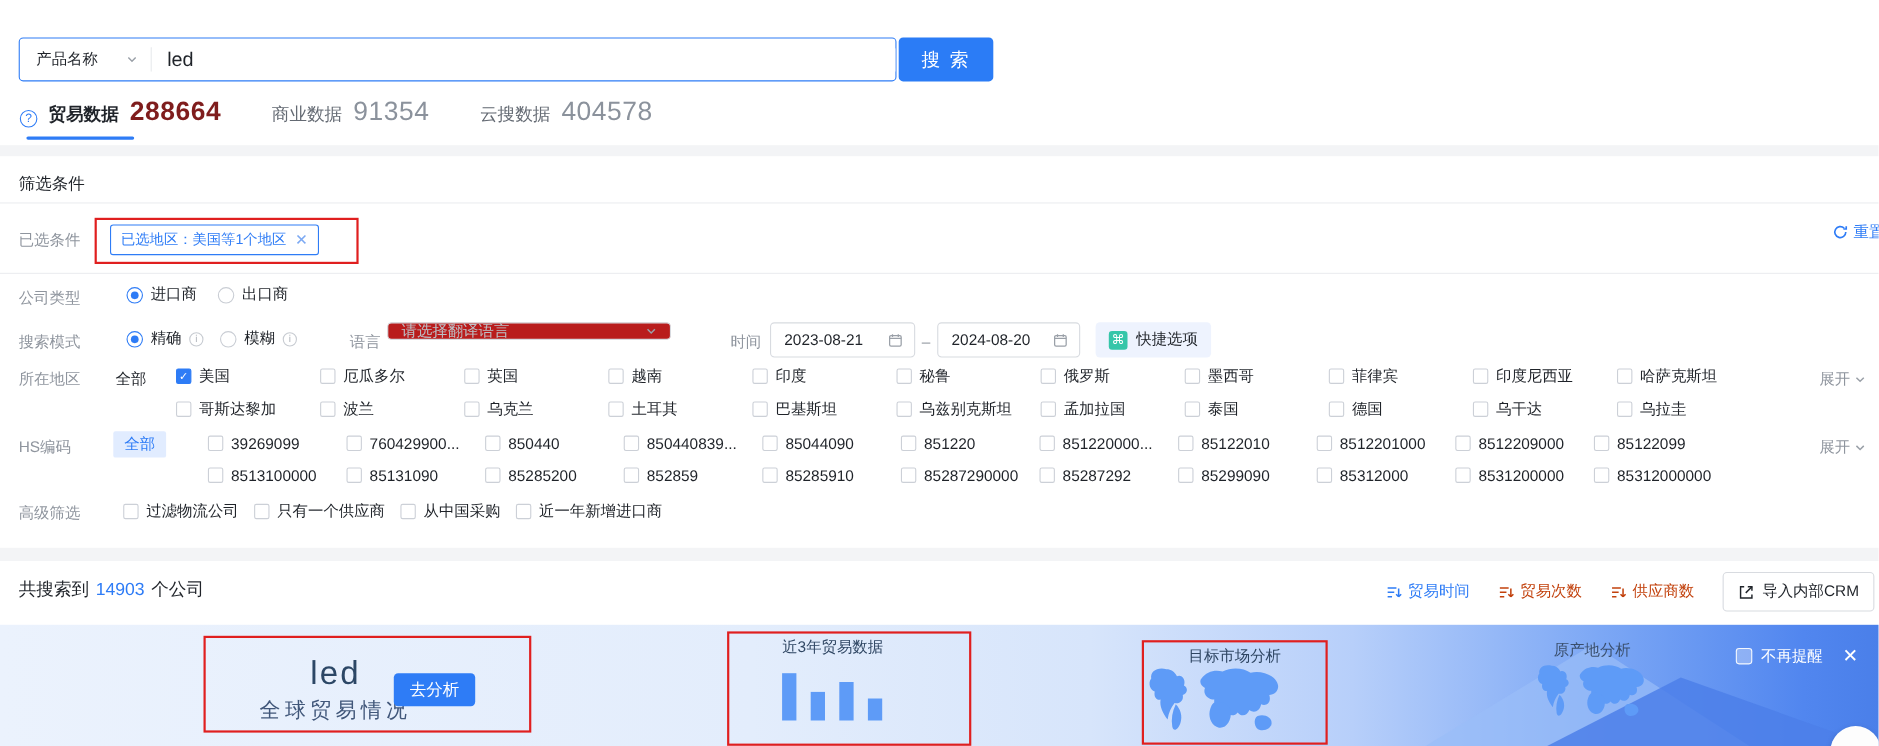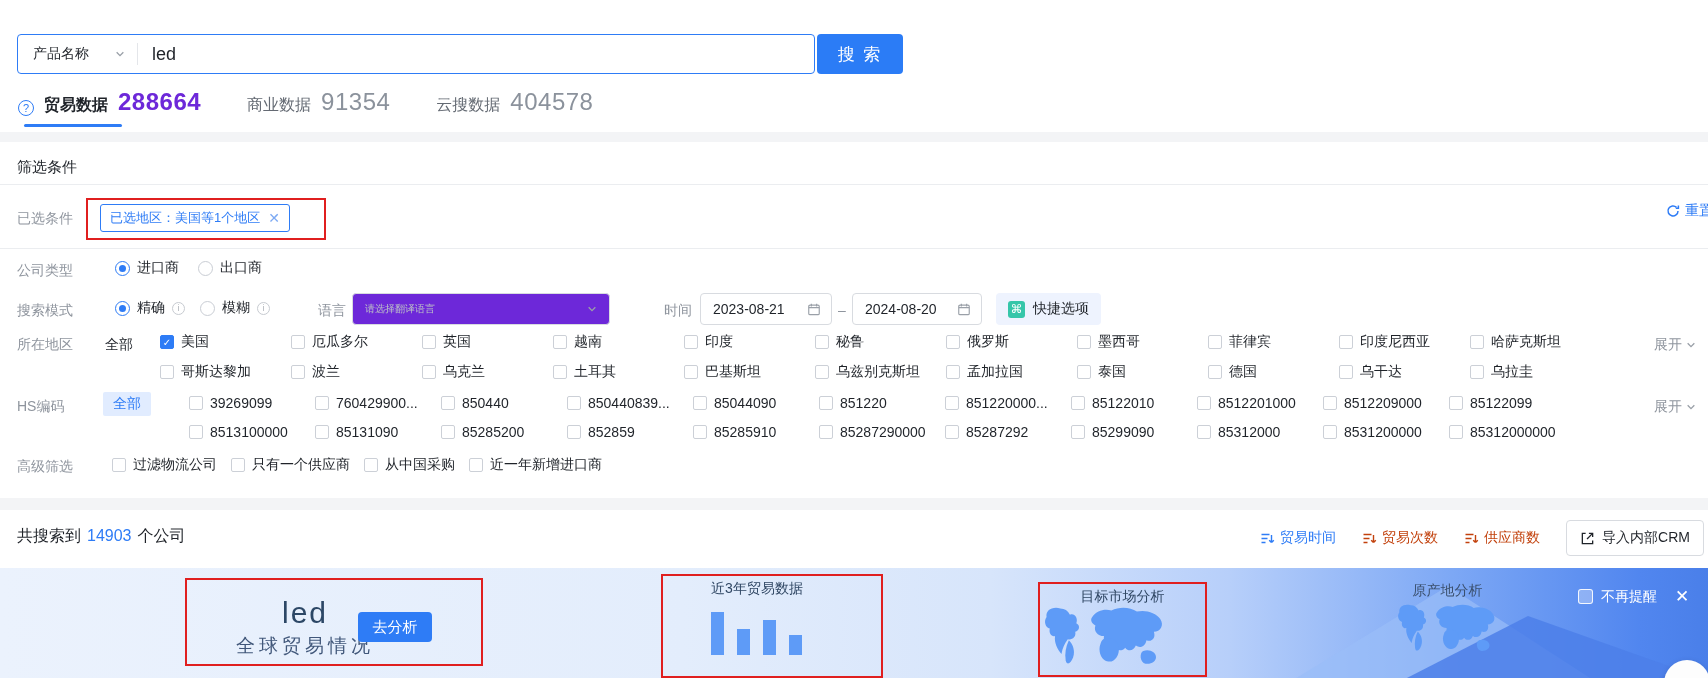--- a/index.html
+++ b/index.html
@@ -18,21 +18,21 @@
     font-size:17px; border:0; border-radius:4px; cursor:pointer; letter-spacing:2px; font-family:inherit; }
 
   
   .tabs { position:absolute; left:18px; top:76px; display:flex; align-items:baseline; gap:46px; }
   .tab { display:flex; align-items:baseline; gap:10px; cursor:pointer; }
   .help-ic { width:16px; height:16px; border:1px solid #2e7cf6; border-radius:50%; color:#2e7cf6;
     font-size:11px; display:inline-flex; align-items:center; justify-content:center; transform:translateY(2px); }
   .tab .lb { font-size:16px; color:#646a73; }
   .tab .ct { font-size:24px; color:#8b929c; letter-spacing:0.5px; }
   .tab.active .lb { color:#1f2329; font-weight:bold; }
-  .tab.active .ct { color:#6d28d9; font-weight:bold; }
+  .tab.active .ct { color:#7f1d1d; font-weight:bold; }
   .tab-underline { position:absolute; left:24px; top:112px; width:98px; height:3px; background:#2e7cf6; border-radius:2px; }
 
   .band { position:absolute; left:0; width:1708px; background:#f3f4f6; }
   .hline { position:absolute; left:0; width:1708px; height:1px; background:#ebedf0; }
 
   
   .sec-title { position:absolute; left:17px; top:146px; font-size:15px; color:#1f2329; }
   .flabel { position:absolute; left:17px; font-size:14px; color:#8f959e; }
   .reset { position:absolute; left:1666px; top:190px; display:flex; align-items:center; gap:5px;
     color:#2e7cf6; font-size:14px; cursor:pointer; white-space:nowrap; }
@@ -42,22 +42,22 @@
   .tag .x { color:#7ca9f3; font-size:14px; line-height:1; cursor:pointer; }
 
   .radio { width:15px; height:15px; border-radius:50%; border:1px solid #c9cdd4; background:#fff;
     display:inline-flex; align-items:center; justify-content:center; flex:none; cursor:pointer; }
   .radio.on { border-color:#2e7cf6; }
   .radio.on::after { content:""; width:7px; height:7px; border-radius:50%; background:#2e7cf6; }
   .ritem { position:absolute; display:flex; align-items:center; gap:7px; font-size:14px; color:#1f2329; cursor:pointer; }
   .info { width:13px; height:13px; border:1px solid #c7cbd1; border-radius:50%; color:#aeb3ba; font-size:9px;
     display:inline-flex; align-items:center; justify-content:center; }
 
-  .sel { position:absolute; height:32px; border:1px solid #d8dbe0; border-radius:4px; background:#6d28d9;
-    display:flex; align-items:center; justify-content:space-between; padding:0 12px; font-size:10px; cursor:pointer; }
+  .sel { position:absolute; height:16px; border:1px solid #d8dbe0; border-radius:4px; background:#b91c1c;
+    display:flex; align-items:center; justify-content:space-between; padding:0 12px; font-size:14px; cursor:pointer; }
   .sel .ph { color:#bcc0c6; }
   .datebox { position:absolute; height:32px; border:1px solid #d8dbe0; border-radius:4px; background:#fff;
     display:flex; align-items:center; justify-content:space-between; padding:0 10px 0 12px; font-size:14px; color:#1f2329; cursor:pointer; }
   .cal svg { display:block; stroke:#9aa0a8; fill:none; stroke-width:1.3; }
   .quick { position:absolute; left:996px; top:281px; height:32px; background:#eef3fe; border-radius:4px;
     display:flex; align-items:center; gap:8px; padding:0 12px; font-size:14px; color:#1f2329; cursor:pointer; }
   .cmd { width:17px; height:17px; background:#35c6a9; border-radius:3px; color:#fff; font-size:12px;
     display:inline-flex; align-items:center; justify-content:center; }
 
   .cb { display:flex; align-items:center; gap:7px; font-size:14px; color:#1f2329; cursor:pointer; white-space:nowrap; }

